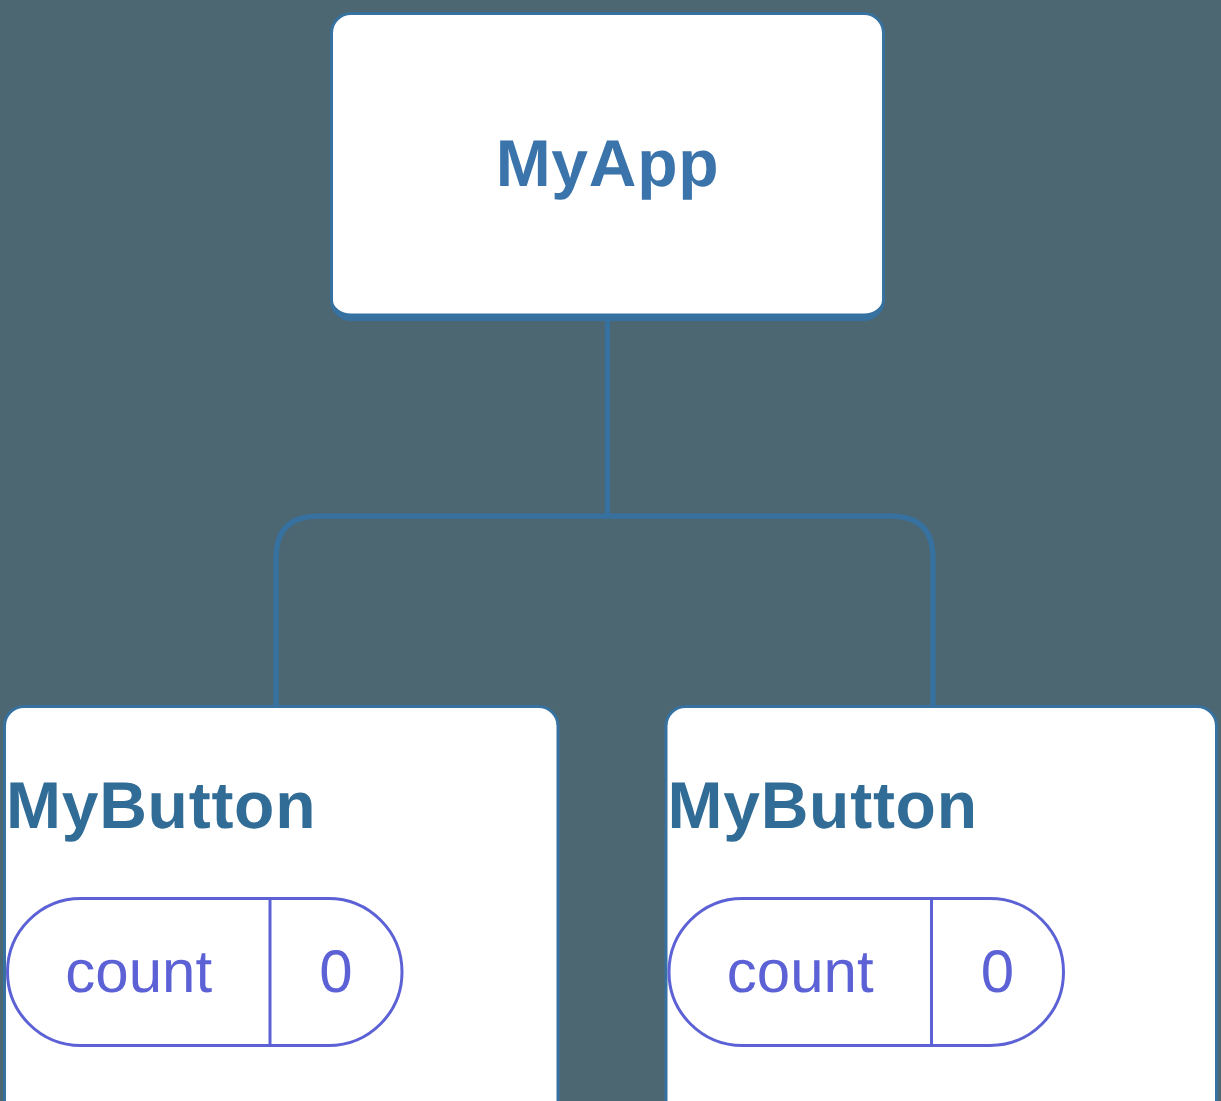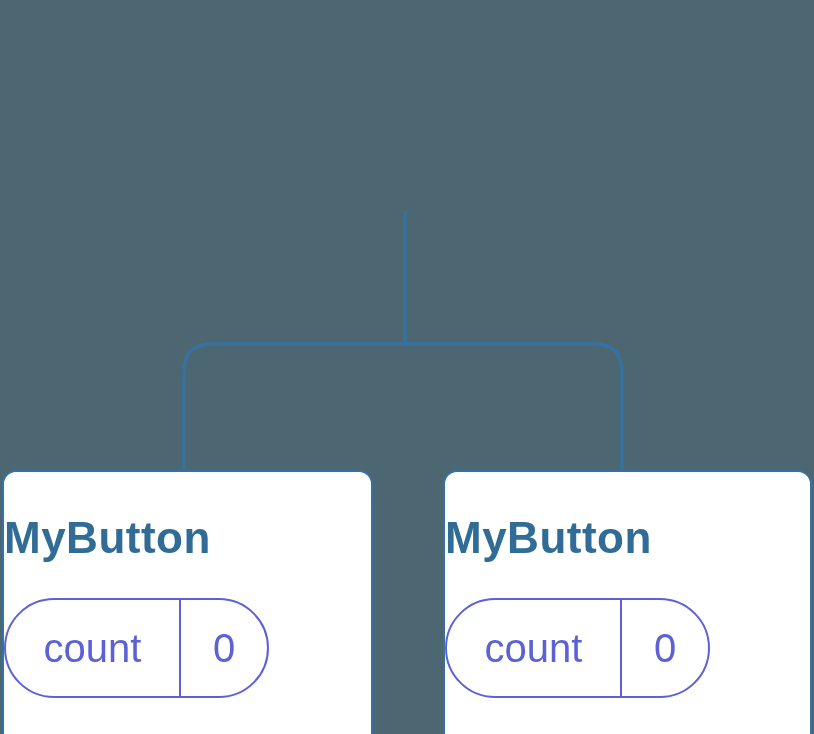--- a/index.html
+++ b/index.html
@@ -102,20 +102,23 @@
 </head>
 <body>
 
 <div class="stage">
 
   <svg class="connectors" viewBox="0 0 814 734" aria-hidden="true">
     <path d="M405 211 L405 344"></path>
     <path d="M184 470 L184 372 Q184 344 212 344 L594 344 Q622 344 622 372 L622 470"></path>
   </svg>
 
+  <div class="node node-root">
+    <div class="node-title">MyApp</div>
+  </div>
 
   <div class="node node-child node-child-left">
     <div class="node-title">MyButton</div>
     <div class="state-pill">
       <span class="pill-key">count</span>
       <span class="pill-value">0</span>
     </div>
   </div>
 
   <div class="node node-child node-child-right">

